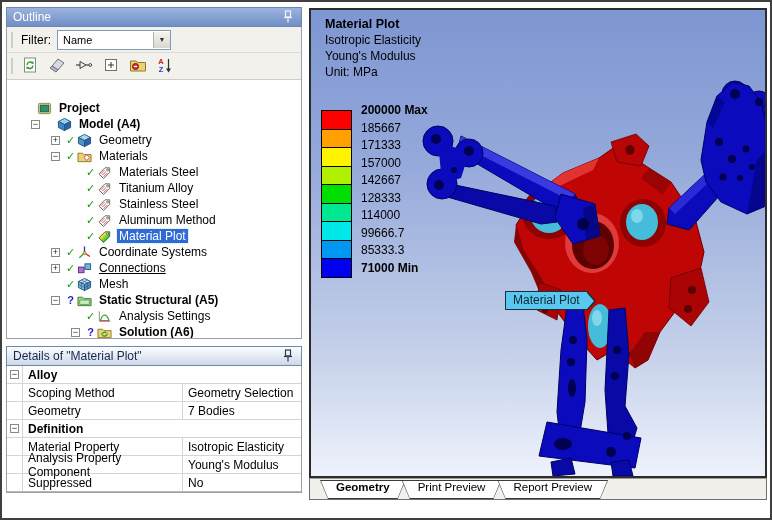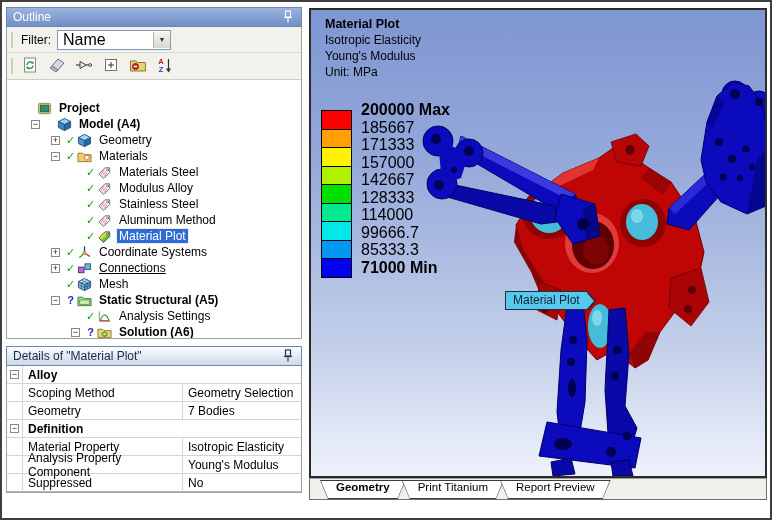--- a/index.html
+++ b/index.html
@@ -15,21 +15,21 @@
   .panel-header .ttl{flex:1;font-size:12px;}
   .panel-header .pin{width:12px;height:14px;display:flex;align-items:center;cursor:pointer;}
 
   .outline-body{position:absolute;left:6px;top:27px;width:296px;height:312px;box-sizing:border-box;
     border:1px solid #98a0ab;border-top:none;background:#fff;display:flex;flex-direction:column;}
   .filter-row{height:25px;background:#f2f1ec;display:flex;align-items:center;gap:6px;
     border-bottom:1px solid #dcdad2;padding-left:4px;}
   .grip{width:2px;height:16px;border-left:2px solid #cfcdc5;}
   .filter-label{font-size:12px;}
   .combo{width:112px;height:18px;background:#fff;border:1px solid #7f9db9;display:flex;align-items:center;cursor:pointer;}
-  .combo .val{flex:1;padding-left:5px;font-size:16px;}
+  .combo .val{flex:1;padding-left:5px;font-size:11px;}
   .combo .btn{width:16px;height:16px;margin:0;background:linear-gradient(#f4f4f2,#d8d6cf);
     border-left:1px solid #b5b2a8;display:flex;align-items:center;justify-content:center;font-size:7px;color:#333;}
   .toolbar-row{height:26px;background:#f2f1ec;display:flex;align-items:center;gap:3px;
     border-bottom:1px solid #cfcdc5;padding-left:4px;}
   .tbtn{width:22px;height:22px;display:flex;align-items:center;justify-content:center;cursor:pointer;border:1px solid transparent;}
   .tbtn svg{width:18px;height:18px;}
 
   .tree{flex:1;overflow:hidden;padding-top:20px;}
   .trow{height:16px;display:flex;align-items:center;white-space:nowrap;cursor:default;}
   .trow .ebox{width:9px;height:9px;box-sizing:border-box;border:1px solid #888;background:#fff;
@@ -60,21 +60,21 @@
     border:2px solid #2c2c2c;background:linear-gradient(180deg,#7e96d2 0%,#94a8da 32%,#c3cfe9 72%,#eef2fb 100%);overflow:hidden;}
   .vp-svg{position:absolute;left:0;top:0;pointer-events:none;}
   .vp-header{position:absolute;left:14px;top:6px;line-height:16px;color:#000;}
   .vp-header .t1{font-weight:bold;font-size:12.5px;}
   .vp-header .t2{font-size:12px;}
 
   .legend{position:absolute;left:10px;top:92px;width:150px;height:180px;}
   .lbar{position:absolute;left:0;top:8px;width:29px;border:1px solid #000;}
   .lband{width:29px;height:17.5px;border-top:1px solid #000;}
   .lband:first-child{border-top:none;}
-  .llabel{position:absolute;left:40px;transform:translateY(-50%);font-size:16px;white-space:nowrap;}
+  .llabel{position:absolute;left:40px;transform:translateY(-50%);font-size:12px;white-space:nowrap;}
   .llabel.bold{font-weight:bold;}
 
   .anno{position:absolute;left:194px;top:281px;height:17px;background:#5ac8ee;border:1px solid #16303c;
     color:#072733;font-size:12px;line-height:17px;padding:0 7px;cursor:move;}
   .anno::before{content:"";position:absolute;left:100%;top:50%;transform:translateY(-50%);
     border:10px solid transparent;border-left:9px solid #16303c;border-right:none;}
   .anno::after{content:"";position:absolute;left:100%;top:50%;transform:translateY(-50%);
     border:8px solid transparent;border-left:7px solid #5ac8ee;border-right:none;}
 
   .tabstrip{position:absolute;left:309px;top:478px;width:458px;height:22px;background:#f1f0ea;
@@ -219,21 +219,21 @@
       <div class="trow" style="padding-left: 64px;">
         <span class="spacer"></span>
         <span class="status check">✓</span>
         <span class="ticon">
           <svg viewBox="0 0 16 16">
             <path d="M2,9.5 L8.5,3 L13.5,3 L13.5,8 L7,14.5 Z" fill="#fff" stroke="#666"></path>
             <circle cx="11.3" cy="5.2" r="1.1" fill="none" stroke="#666"></circle>
             <path d="M4,9.5 L8,5.5 M5.5,11 L9.5,7 M7,12.5 L11,8.5" stroke="#d04040" stroke-width="0.9"></path>
           </svg>
         </span>
-        <span class="lbl">Modulus Alloy</span>
+        <span class="lbl">Titanium Alloy</span>
       </div>
       <div class="trow" style="padding-left: 64px;">
         <span class="spacer"></span>
         <span class="status check">✓</span>
         <span class="ticon">
           <svg viewBox="0 0 16 16">
             <path d="M2,9.5 L8.5,3 L13.5,3 L13.5,8 L7,14.5 Z" fill="#fff" stroke="#666"></path>
             <circle cx="11.3" cy="5.2" r="1.1" fill="none" stroke="#666"></circle>
             <path d="M4,9.5 L8,5.5 M5.5,11 L9.5,7 M7,12.5 L11,8.5" stroke="#d04040" stroke-width="0.9"></path>
           </svg>
@@ -524,15 +524,15 @@
       <div class="llabel" style="top: 130.5px;">99666.7</div>
       <div class="llabel" style="top: 148px;">85333.3</div>
       <div class="llabel bold" style="top: 165.5px;">71000 Min</div>
     </div>
 
   <div class="anno">Material Plot</div>
 </div>
 
 <div class="tabstrip">
     <div class="tab active"><span class="shape"></span><span class="shape2"></span><span class="tl">Geometry</span></div>
-    <div class="tab"><span class="shape"></span><span class="shape2"></span><span class="tl">Print Titanium</span></div>
+    <div class="tab"><span class="shape"></span><span class="shape2"></span><span class="tl">Print Preview</span></div>
     <div class="tab"><span class="shape"></span><span class="shape2"></span><span class="tl">Report Preview</span></div>
   </div>
 
 </body></html>

